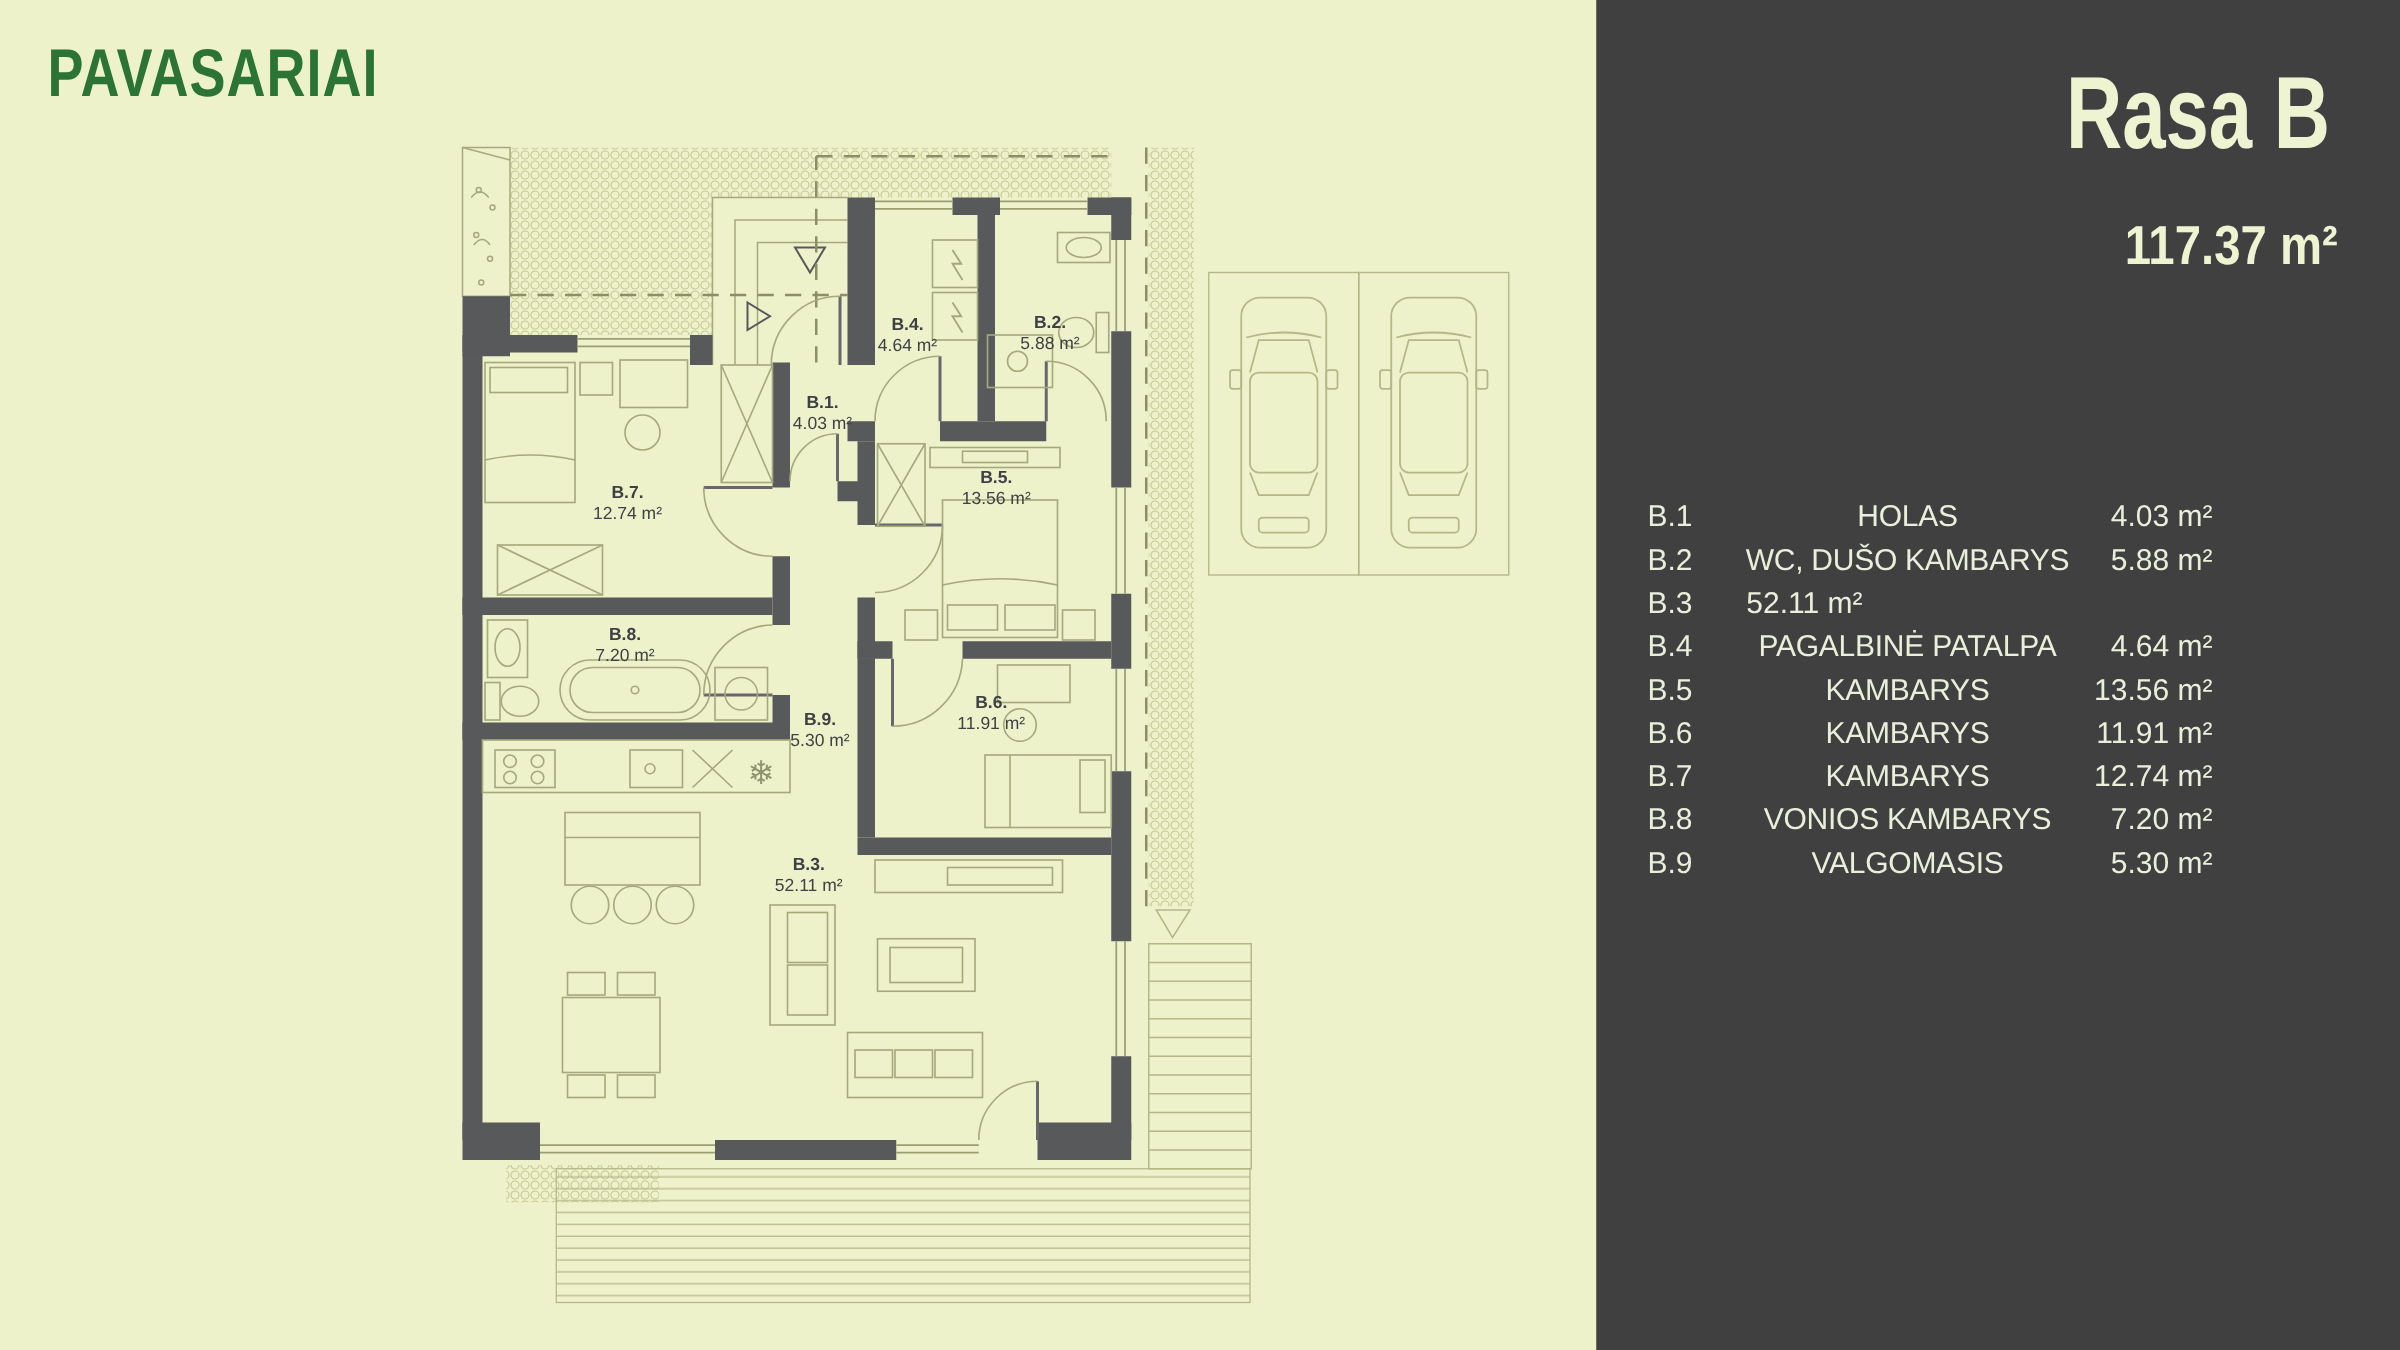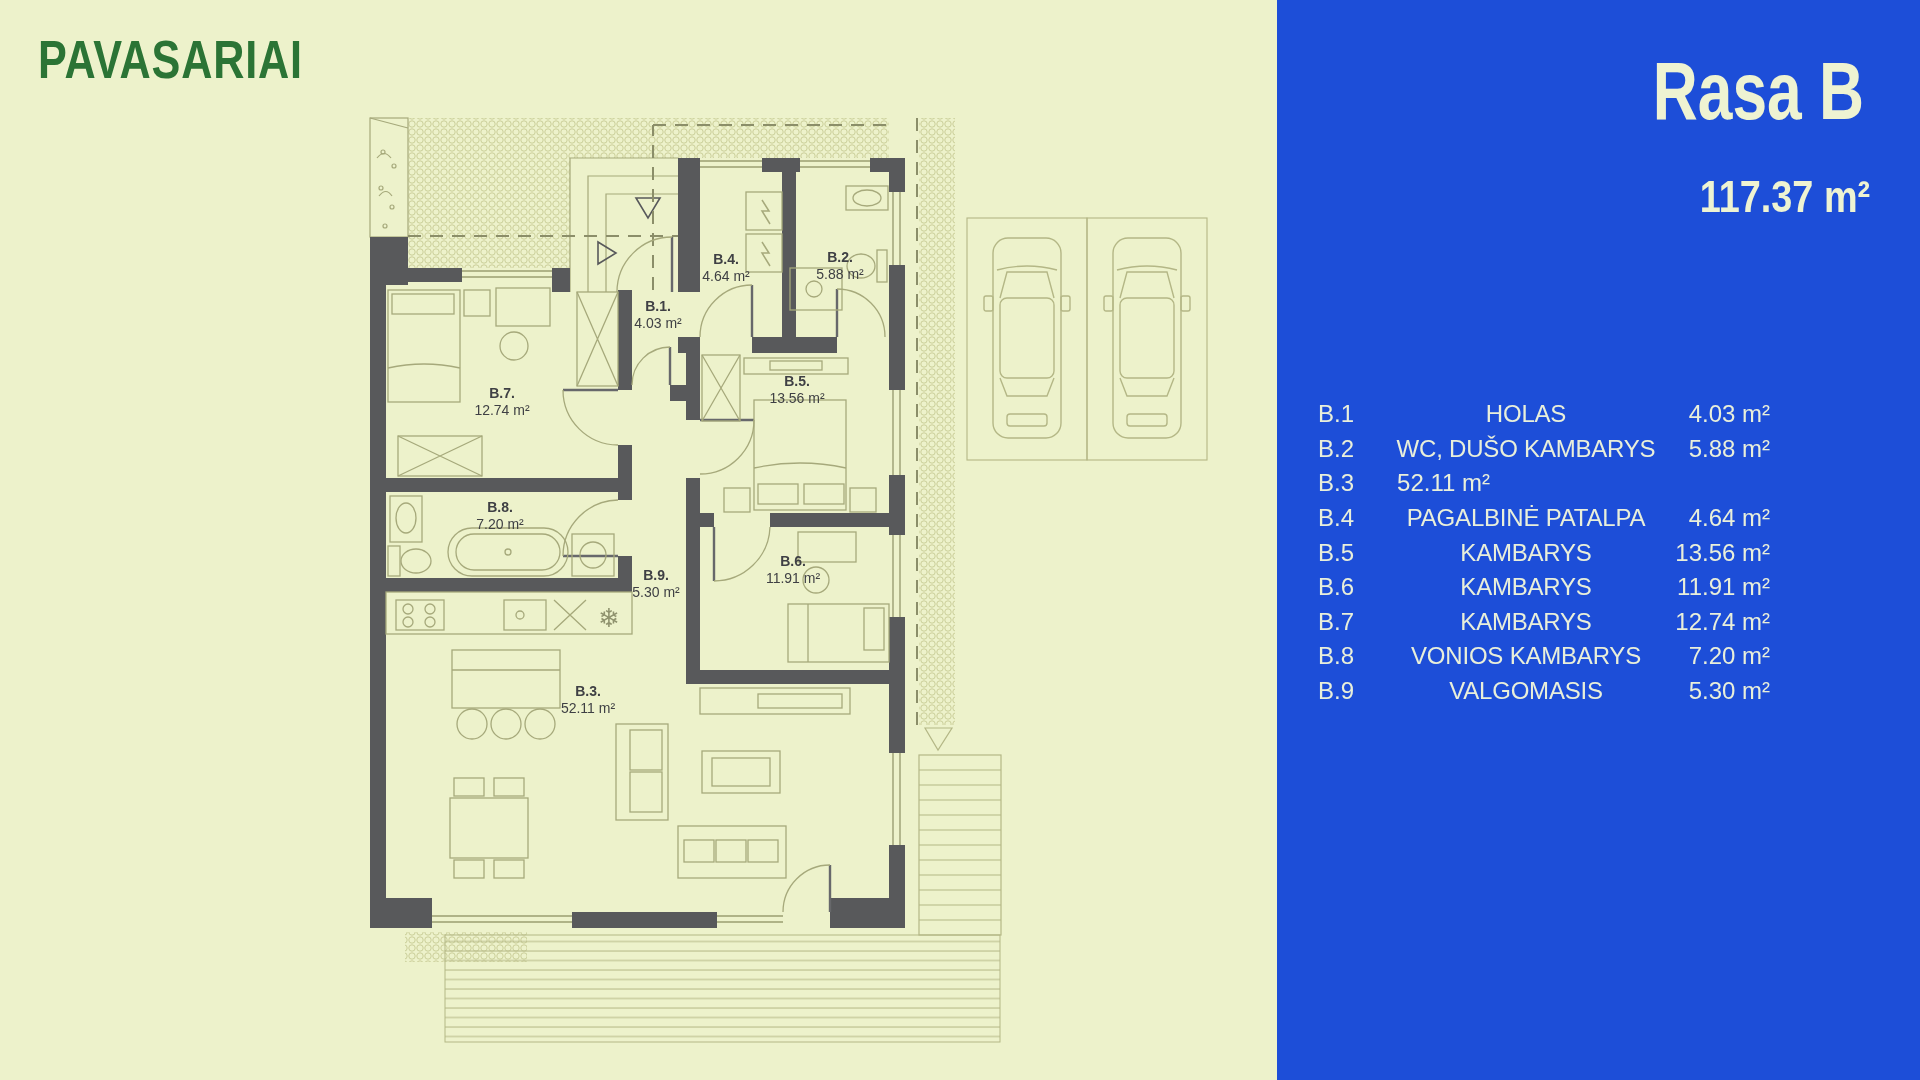--- a/index.html
+++ b/index.html
@@ -17,21 +17,21 @@
   }
   .plan-svg{position:absolute;left:0;top:0;}
   .plan-label{
     position:absolute;transform:translate(-50%,-50%);
     text-align:center;color:#3f4044;line-height:17px;white-space:nowrap;
   }
   .pl-code{font-weight:bold;font-size:14px;margin-top:20px;}
   .pl-area{font-size:14px;}
   .side-panel{
     position:absolute;left:1277px;top:0;width:643px;height:1080px;
-    background:#1d4ed8;
+    background:#404040;
   }
   .unit-title{
     position:absolute;right:56px;top:44px;
     font-size:82px;font-weight:bold;color:#eef3d2;
     transform:scaleX(0.76);transform-origin:right center;white-space:nowrap;
   }
   .unit-area{
     position:absolute;right:50px;top:172px;
     font-size:44px;font-weight:bold;color:#eef3d2;
     transform:scaleX(0.86);transform-origin:right center;white-space:nowrap;
@@ -289,31 +289,31 @@
       <g>
           <use href="#car-shape" x="983" y="236"></use>
         </g>
       <g>
           <use href="#car-shape" x="1103" y="236"></use>
         </g>
     </g>
   </svg>
 
   <div id="plan-labels">
-  <div class="plan-label" style="left: 658px; top: 305px;">
+  <div class="plan-label" style="left: 658px; top: 320px;">
     <div class="pl-code">B.1.</div>
     <div class="pl-area">4.03 m²</div>
   </div>
 
   <div class="plan-label" style="left: 840px; top: 256px;">
     <div class="pl-code">B.2.</div>
     <div class="pl-area">5.88 m²</div>
   </div>
 
-  <div class="plan-label" style="left: 588px; top: 690px;">
+  <div class="plan-label" style="left: 647px; top: 690px;">
     <div class="pl-code">B.3.</div>
     <div class="pl-area">52.11 m²</div>
   </div>
 
   <div class="plan-label" style="left: 726px; top: 258px;">
     <div class="pl-code">B.4.</div>
     <div class="pl-area">4.64 m²</div>
   </div>
 
   <div class="plan-label" style="left: 797px; top: 380px;">

